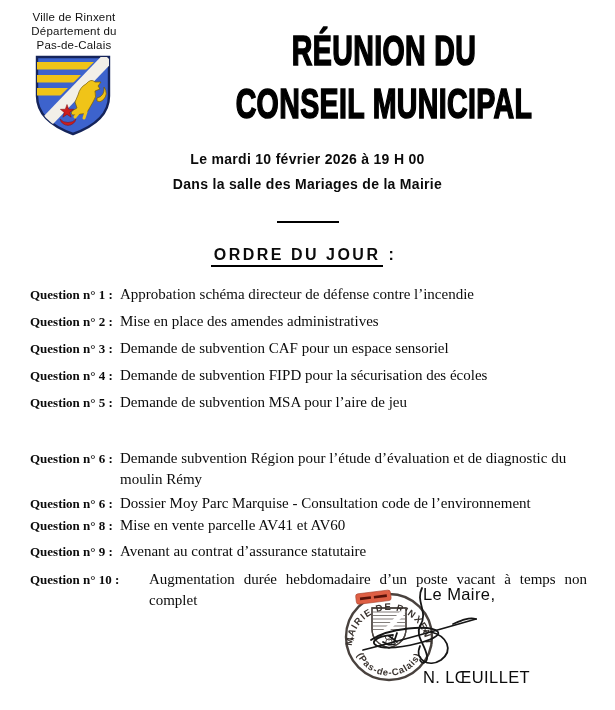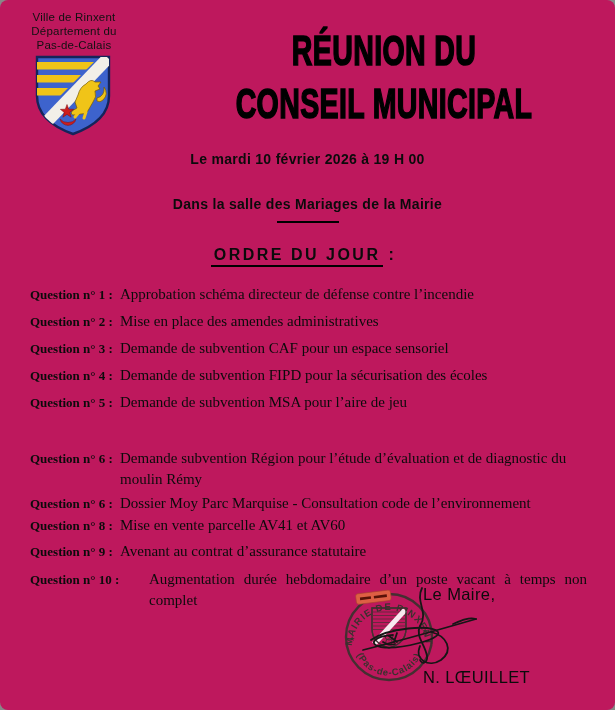--- a/index.html
+++ b/index.html
@@ -1,20 +1,20 @@
 <!DOCTYPE html>
 <html><head>
 <meta charset="utf-8">
 <style>
   * { margin:0; padding:0; box-sizing:border-box; }
   html,body { background:#888; }
   .page {
     position:relative; width:615px; height:710px; margin:0 auto;
-    background:#be185d; overflow:hidden;
-    font-family:"Liberation Sans", sans-serif; color:#0b0b0b;border-radius:8px;
+    background:#ffffff; overflow:hidden;
+    font-family:"Liberation Sans", sans-serif; color:#0b0b0b;
   }
 
   
   .crest-text {
     position:absolute; left:16px; top:10px; width:116px;
     text-align:center; font-size:11.5px; line-height:14px;
     letter-spacing:.2px; color:#111;
   }
   .crest-svg { position:absolute; left:34px; top:54px; }
 
@@ -23,21 +23,21 @@
   .title-line {
     display:block; font-size:42px; line-height:50px; font-weight:700;
     color:#000; -webkit-text-stroke:1.6px #000; letter-spacing:.5px;
     transform:scaleX(.68); transform-origin:50% 50%; white-space:nowrap;
   }
   .title-line + .title-line { margin-top:3px; }
 
   
   .meeting { position:absolute; left:0; top:147px; width:615px; text-align:center; }
   .meeting-line { font-size:14px; font-weight:700; line-height:24px; letter-spacing:.3px; }
-  .meeting-line + .meeting-line { margin-top:21px; }
+  .meeting-line + .meeting-line { margin-top:1px; }
   .divider { position:absolute; left:277px; top:221px; width:62px; border-top:2px solid #000; }
 
   
   .agenda-heading { position:absolute; left:0; top:246px; width:607px; text-align:center;
     font-size:16px; font-weight:700; letter-spacing:2.5px; }
   .agenda-heading .u { border-bottom:2px solid #000; padding:0 3px 2px 3px; }
   .agenda-heading .suffix { margin-left:5px; }
 
   
   .agenda-list { position:absolute; left:30px; top:284px; width:557px;

